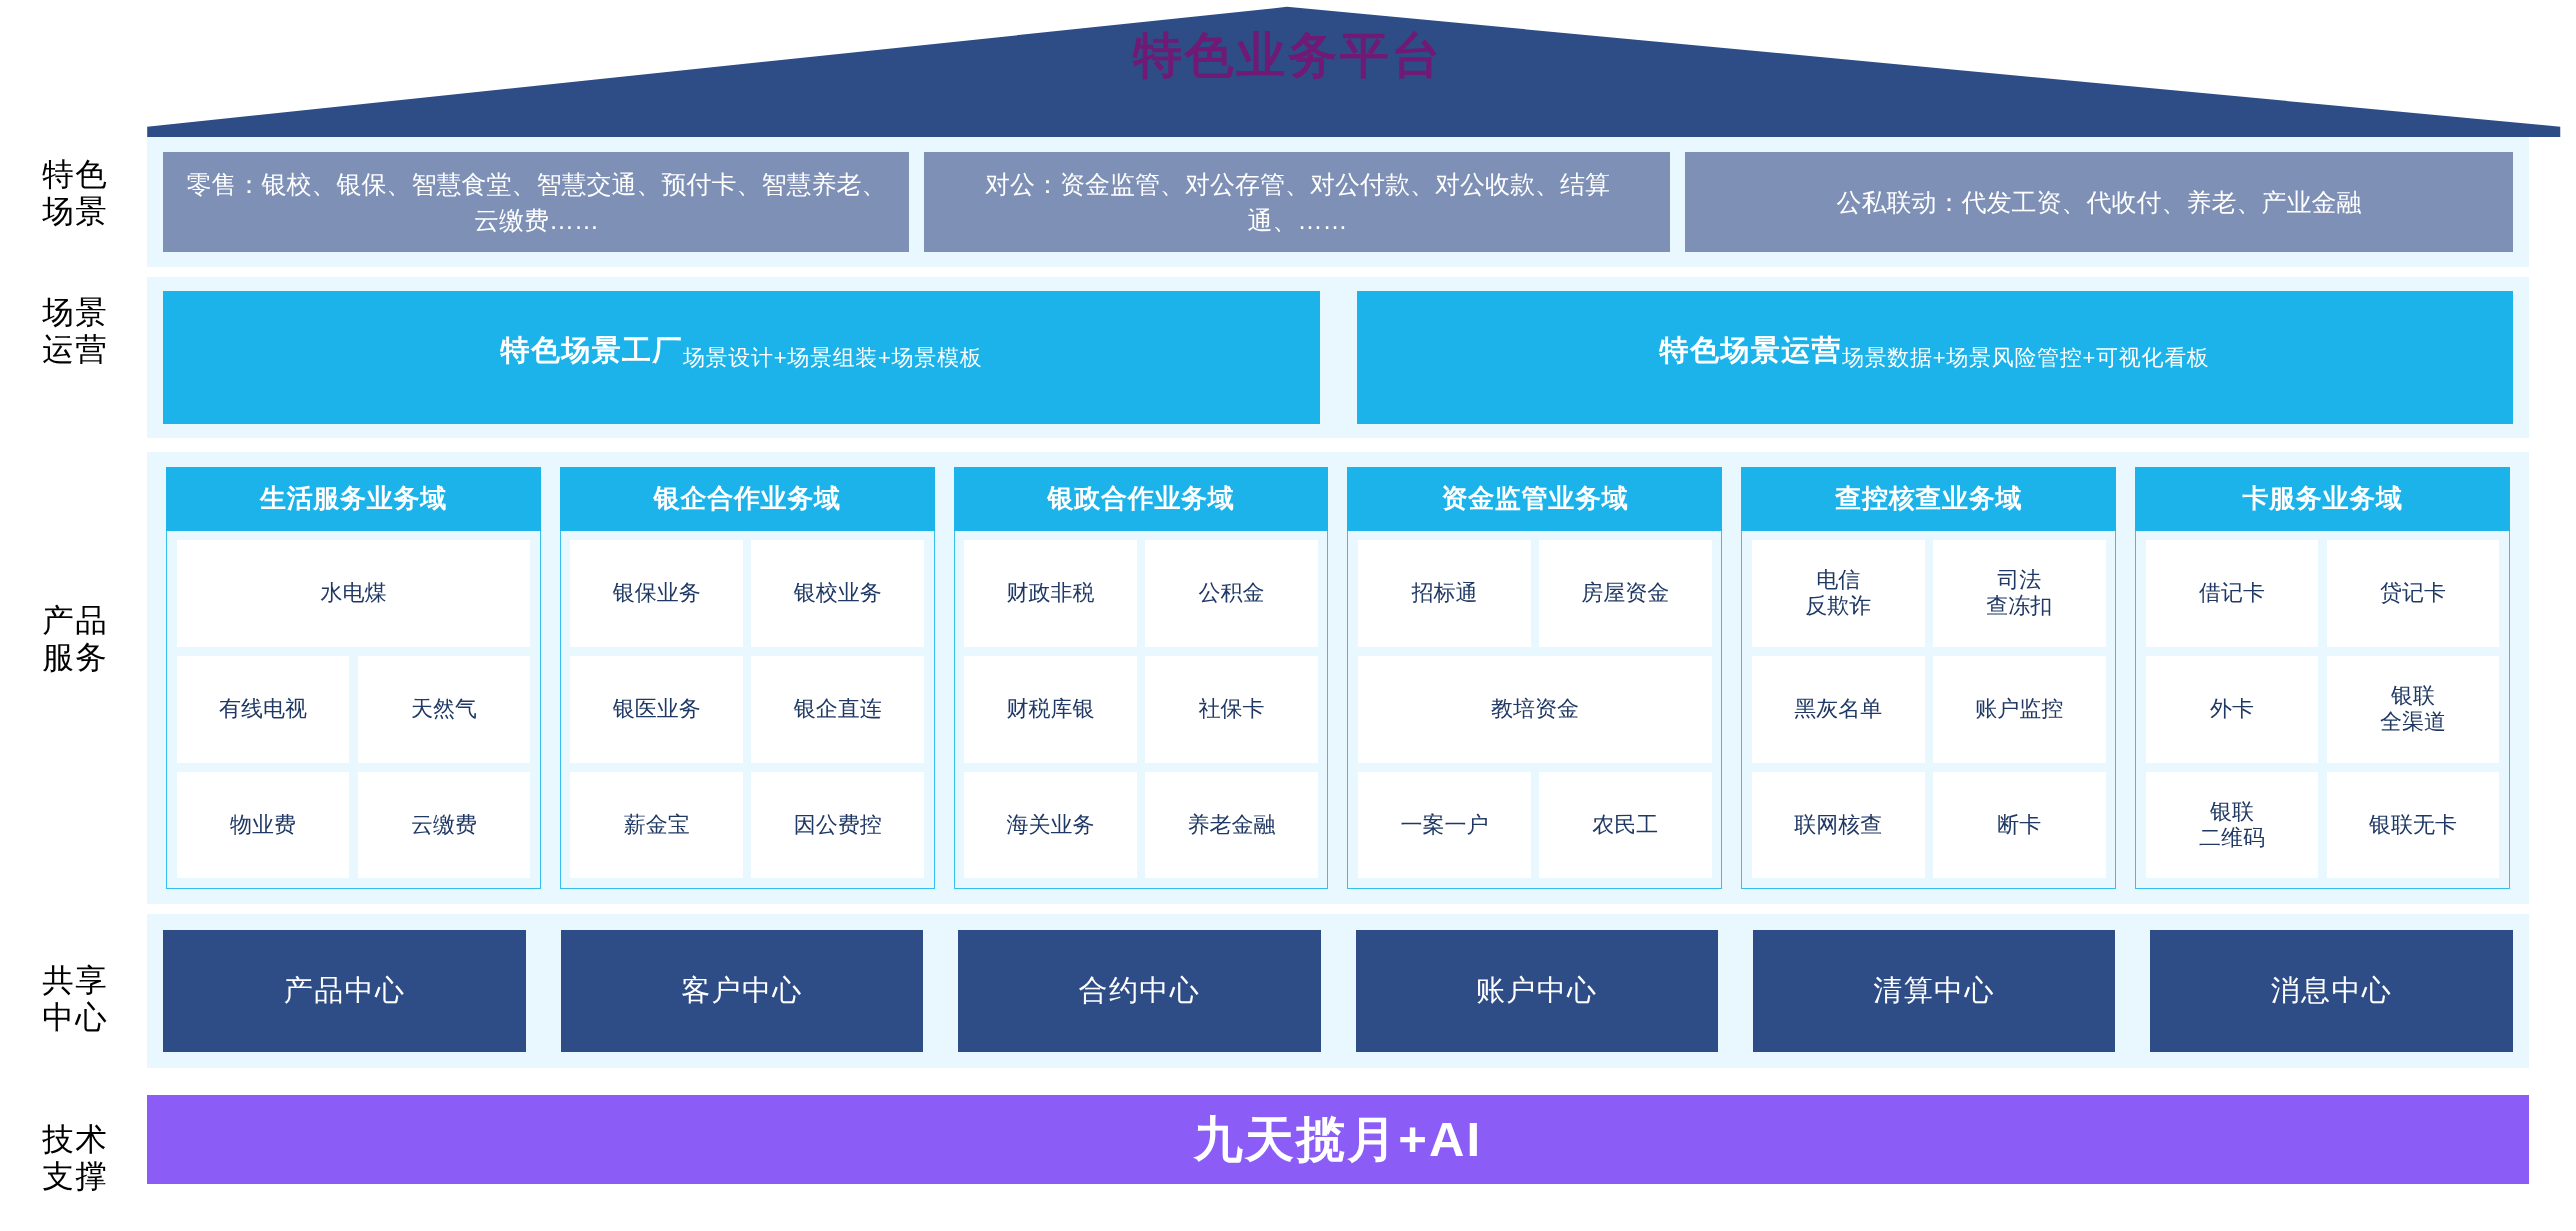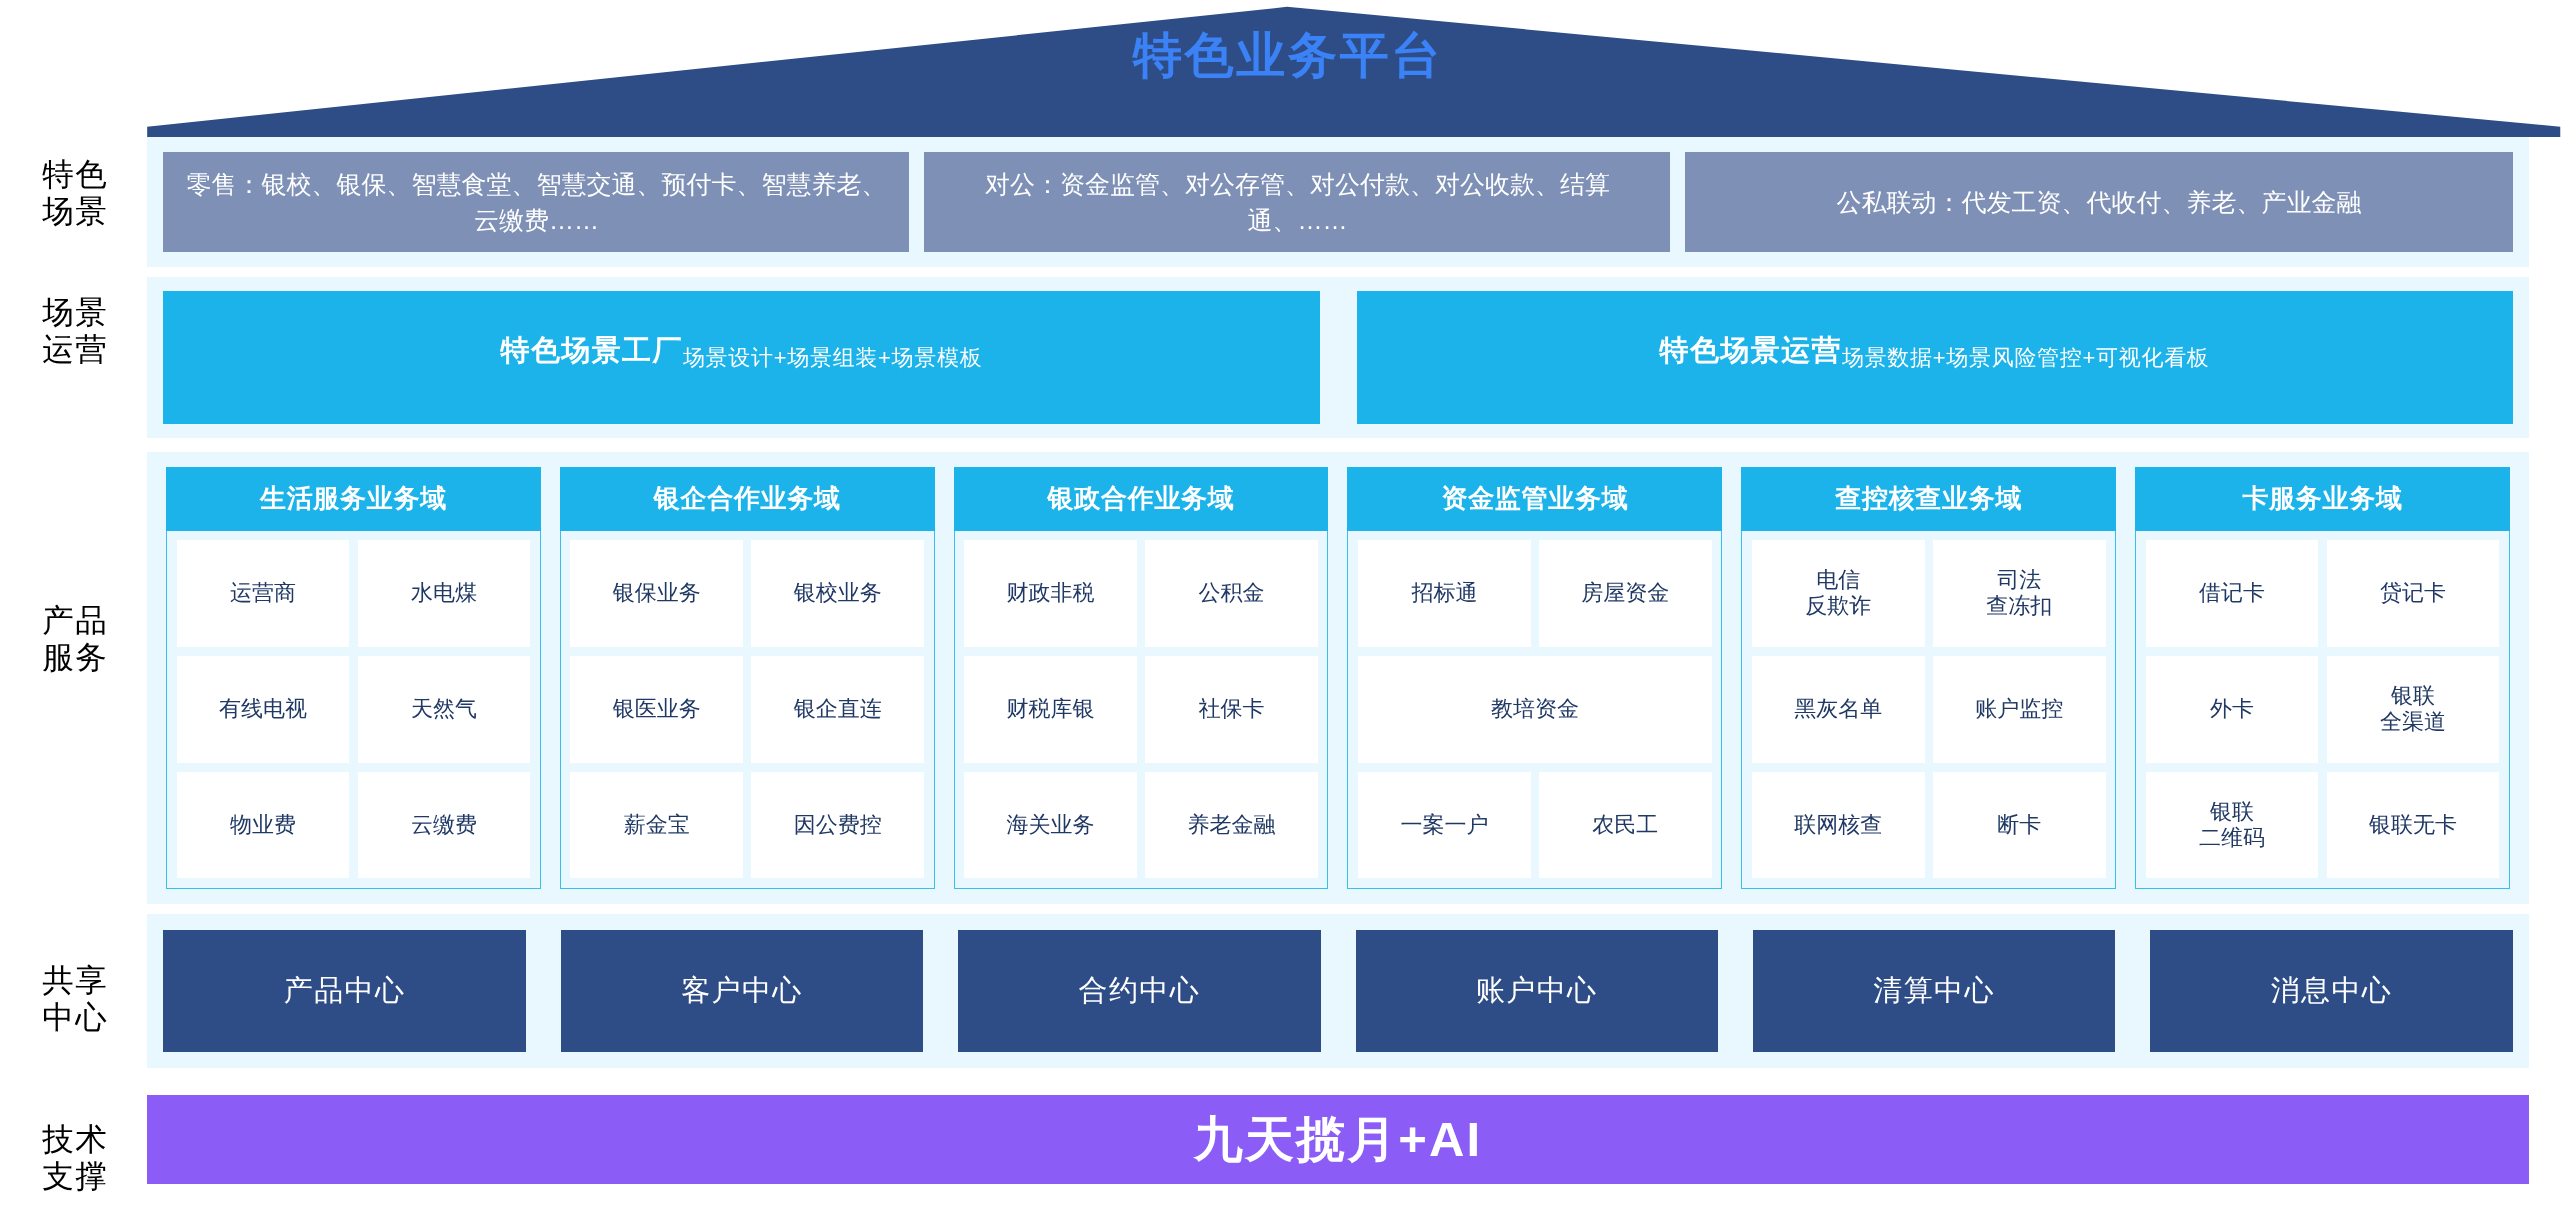--- a/index.html
+++ b/index.html
@@ -20,21 +20,21 @@
     position: absolute;
     left: 0; top: 0;
     width: 2576px; height: 137px;
   }
   .roof-svg { display: block; width: 2576px; height: 137px; }
   .roof-title {
     position: absolute;
     left: 0; top: 27px;
     width: 2576px;
     text-align: center;
-    color: #3b82f6;
+    color: #701a75;
     font-size: 49px;
     font-weight: bold;
     letter-spacing: 2.7px;
     line-height: 1.15;
     white-space: nowrap;
   }
 
   
   .band {
     position: absolute;
@@ -236,21 +236,20 @@
 <div class="row-label" style="top:602px;">
   <div>产品</div>
   <div>服务</div>
 </div>
 <div class="band" style="top:452px; height:452px;">
   <div class="prod-row" id="product-cards">
       <div class="prod-card">
         <div class="prod-head">生活服务业务域</div>
         <div class="prod-body">
           <div class="prod-prow">
-            <div class="prod-cell">运营商</div>
             <div class="prod-cell">水电煤</div>
           </div>
           <div class="prod-prow">
             <div class="prod-cell">有线电视</div>
             <div class="prod-cell">天然气</div>
           </div>
           <div class="prod-prow">
             <div class="prod-cell">物业费</div>
             <div class="prod-cell">云缴费</div>
           </div>

